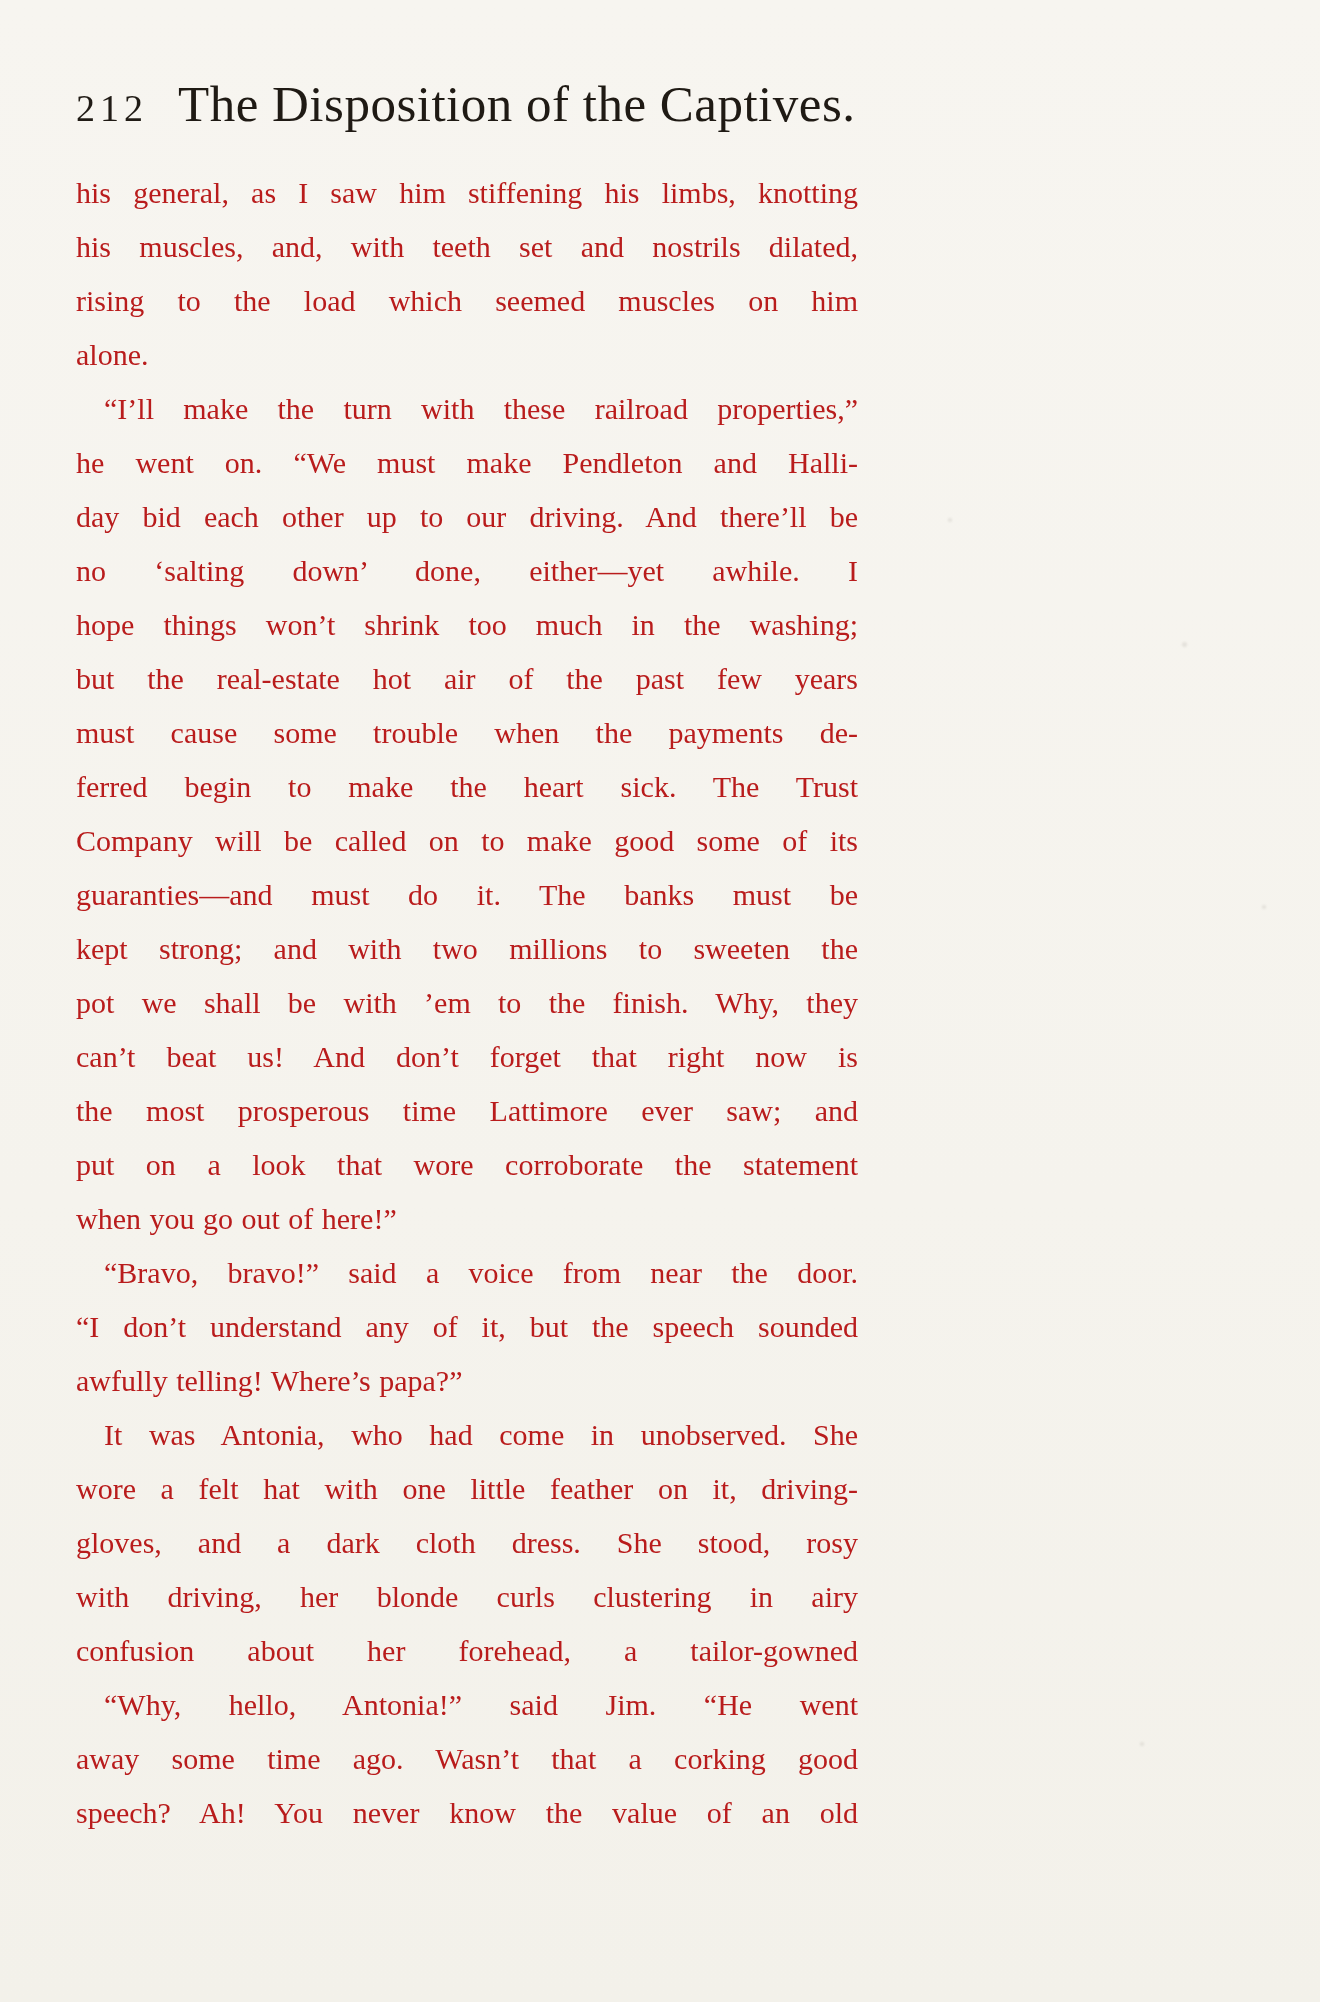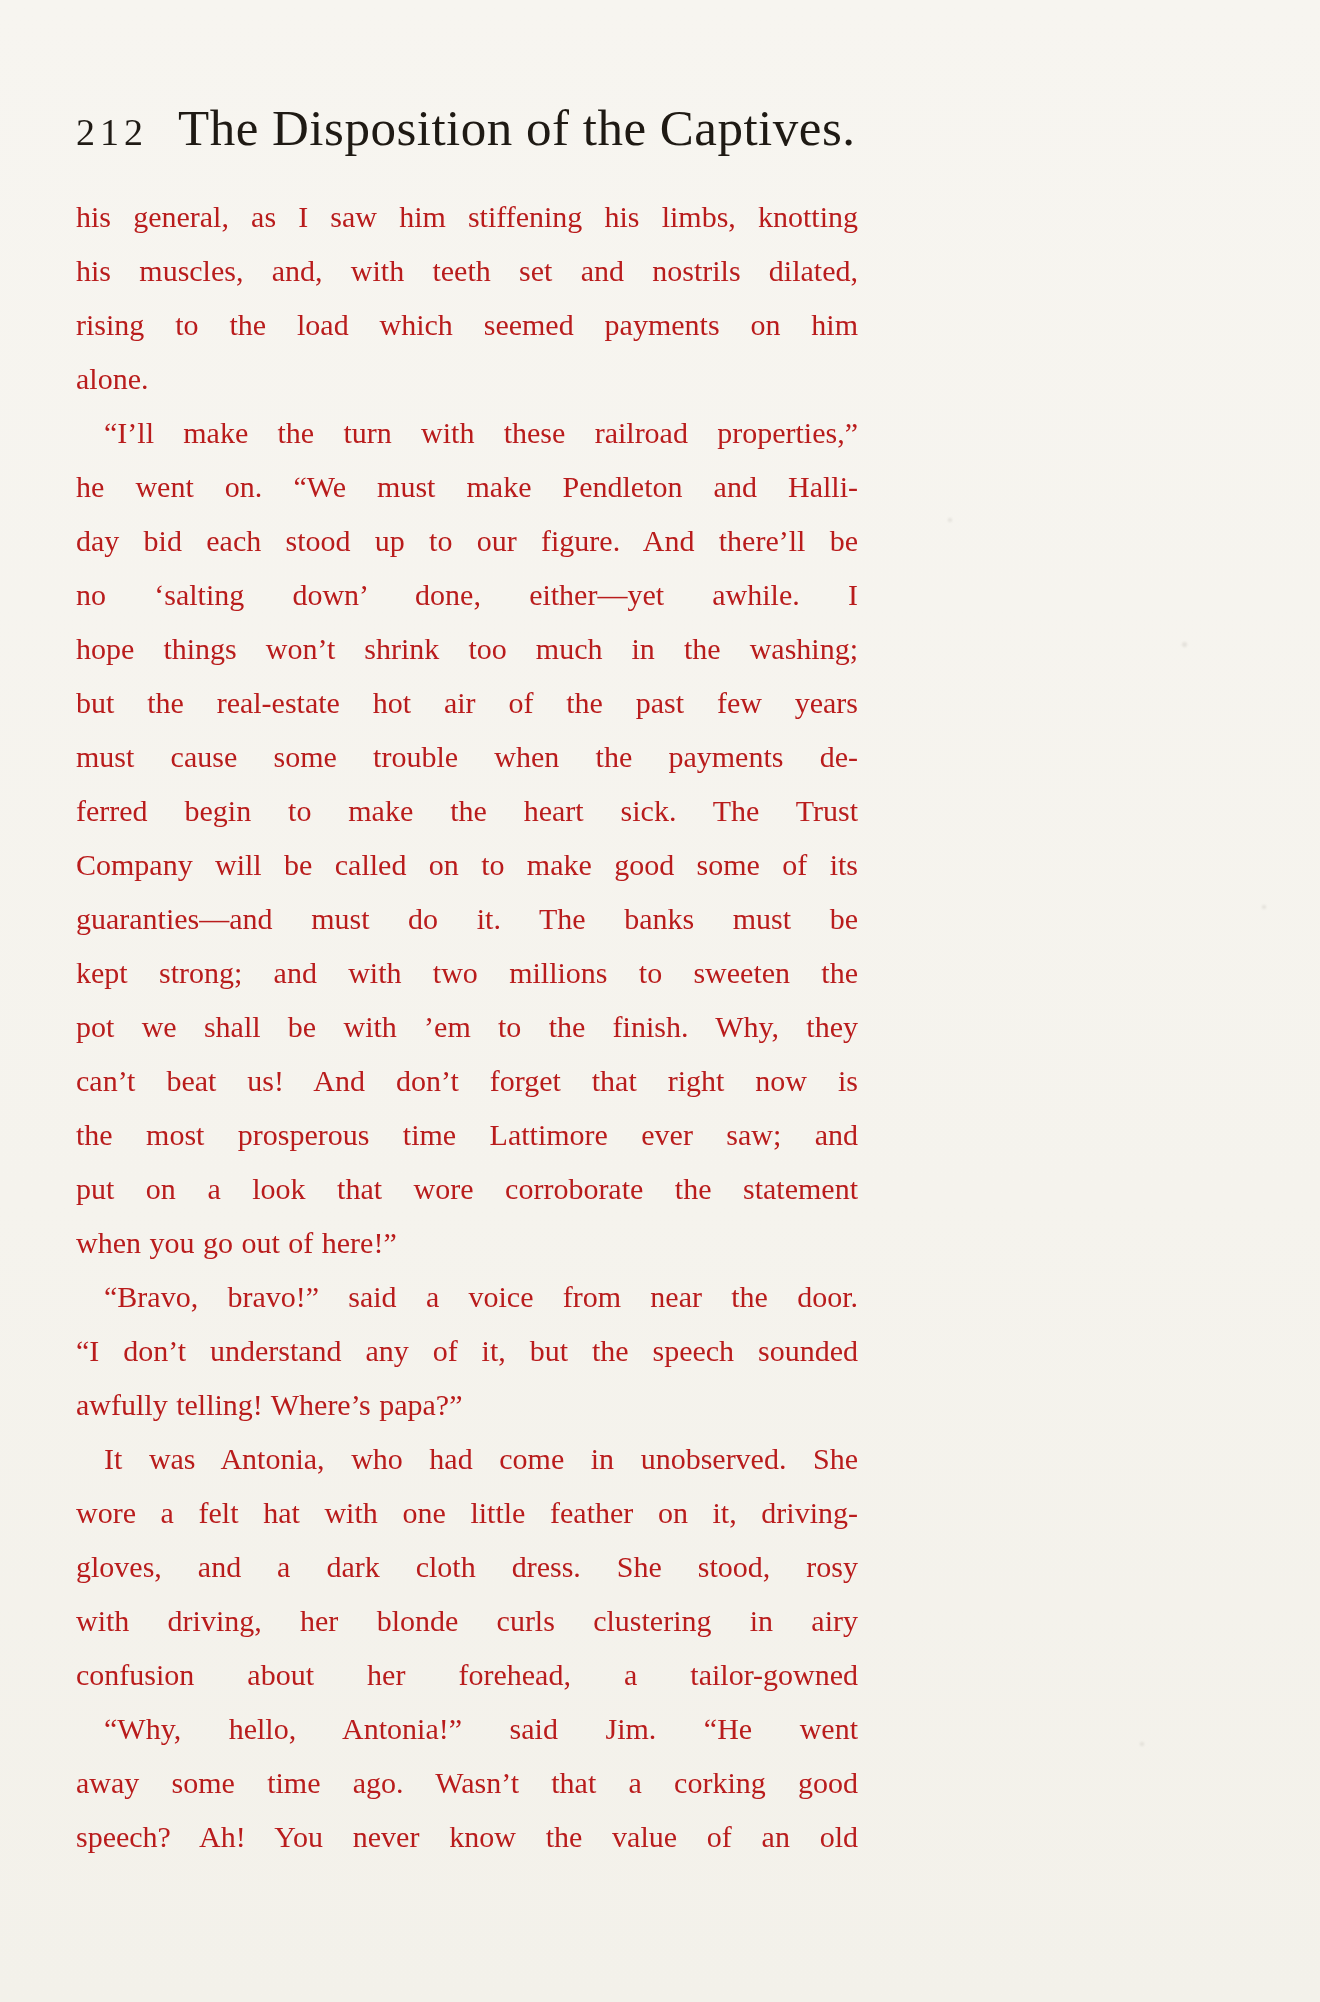--- a/index.html
+++ b/index.html
@@ -9,21 +9,21 @@
   body {
     width: 1320px;
     height: 2002px;
     background: linear-gradient(180deg, #f7f5f0 0%, #f5f3ed 60%, #f3f1ea 100%);
     font-family: "Liberation Serif", serif;
     color: #241f19;
     position: relative;
     overflow: hidden;
   }
   .page {
-    padding: 104px 0 0 76px;
+    padding: 80px 0 0 76px;
     width: 782px;
   }
   .page-header {
     display: flex;
     align-items: baseline;
     gap: 30px;
     margin: 0 0 36px 0;
     white-space: nowrap;
   }
   .page-number {
@@ -71,27 +71,27 @@
 
 <div class="page">
   <header class="page-header">
     <span class="page-number">212</span>
     <h1 class="page-title">The Disposition of the Captives.</h1>
   </header>
   <main class="page-text">
       <div class="paragraph">
         <div class="line">his general, as I saw him stiffening his limbs, knotting</div>
         <div class="line">his muscles, and, with teeth set and nostrils dilated,</div>
-        <div class="line">rising to the load which seemed payments on him</div>
+        <div class="line">rising to the load which seemed muscles on him</div>
         <div class="line final">alone.</div>
       </div>
       <div class="paragraph">
         <div class="line indent">“I’ll make the turn with these railroad properties,”</div>
         <div class="line">he went on. “We must make Pendleton and Halli-</div>
-        <div class="line">day bid each stood up to our figure. And there’ll be</div>
+        <div class="line">day bid each other up to our driving. And there’ll be</div>
         <div class="line">no ‘salting down’ done, either—yet awhile. I</div>
         <div class="line">hope things won’t shrink too much in the washing;</div>
         <div class="line">but the real-estate hot air of the past few years</div>
         <div class="line">must cause some trouble when the payments de-</div>
         <div class="line">ferred begin to make the heart sick. The Trust</div>
         <div class="line">Company will be called on to make good some of its</div>
         <div class="line">guaranties—and must do it. The banks must be</div>
         <div class="line">kept strong; and with two millions to sweeten the</div>
         <div class="line">pot we shall be with ’em to the finish. Why, they</div>
         <div class="line">can’t beat us! And don’t forget that right now is</div>

